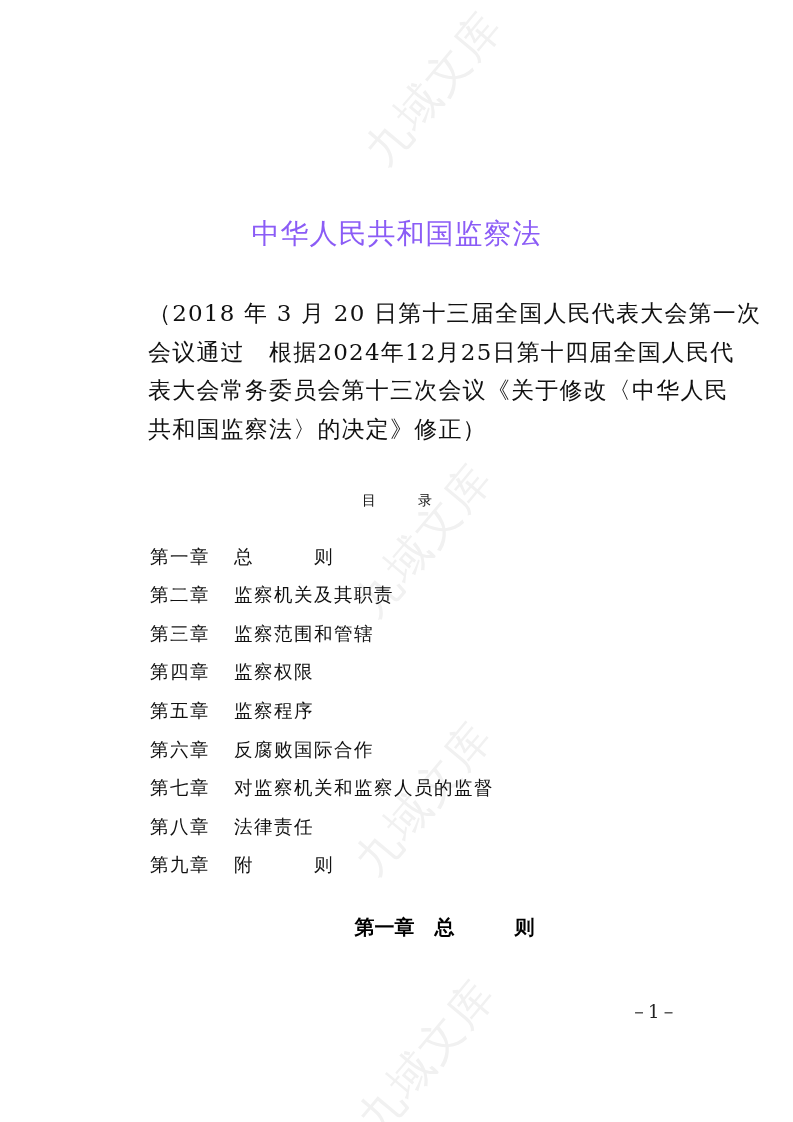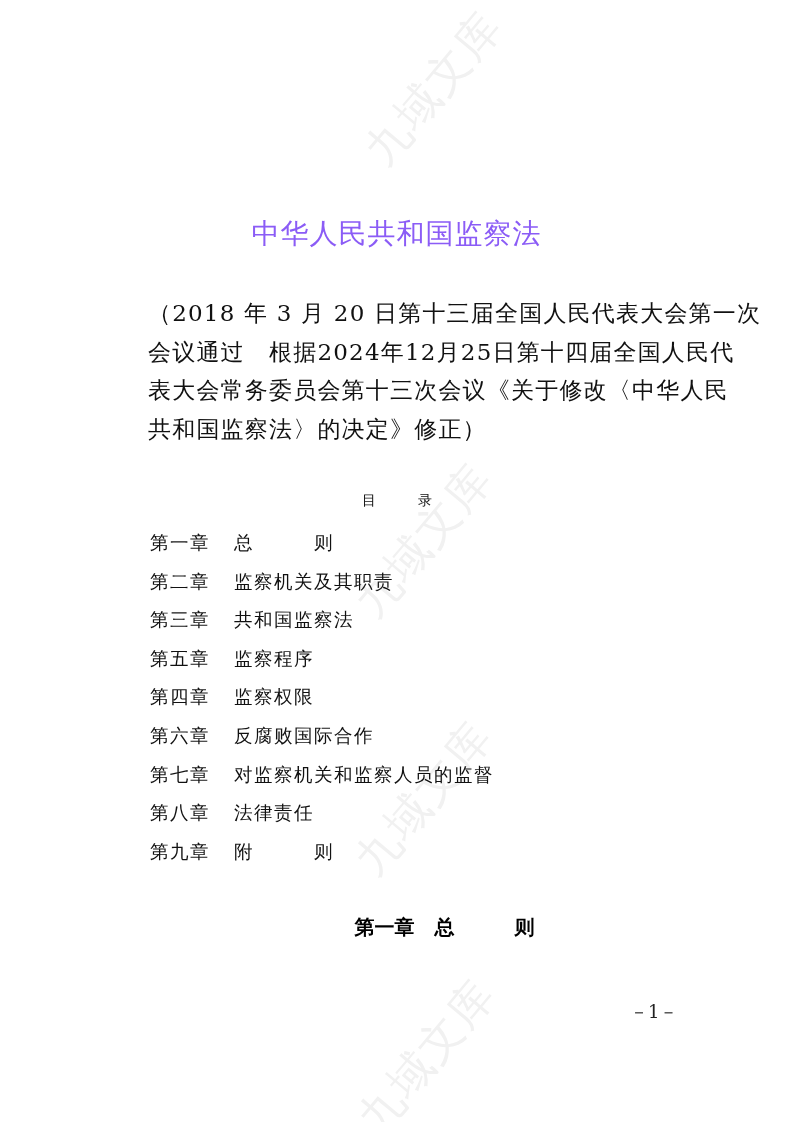--- a/index.html
+++ b/index.html
@@ -10,21 +10,21 @@
                white-space: nowrap; letter-spacing: 2px; pointer-events: none; }
   .title { position: absolute; top: 215px; left: 0; width: 793px; text-align: center;
            font-family: "DejaVu Sans", sans-serif; font-size: 28px; color: #8b5cf6; letter-spacing: 1px; }
   .note { position: absolute; top: 294px; left: 148px; width: 510px; font-size: 23px;
           line-height: 38.5px; letter-spacing: 1.2px; color: #111; }
   .note p { margin: 0; white-space: nowrap; }
   .toc-title { position: absolute; top: 492px; left: 362px; font-size: 14px; letter-spacing: 0; }
   .toc-title span { display: inline-block; }
   .toc-title .gap { width: 42px; }
   .toc { position: absolute; top: 530px; left: 150px; font-size: 18.5px; }
-  .toc-row { height: 38.6px; display: flex; align-items: flex-start; white-space: nowrap; letter-spacing: 1.5px; }
+  .toc-row { height: 38.6px; display: flex; align-items: flex-end; white-space: nowrap; letter-spacing: 1.5px; }
   .toc-row .ch { width: 84px; display: inline-block; }
   .section { position: absolute; top: 914px; left: 0; width: 793px; text-align: center;
              font-family: "DejaVu Sans", sans-serif; font-size: 20px; font-weight: bold; color: #000000; padding-left: 48px; }
   .page-num { position: absolute; top: 1000px; left: 630px; font-size: 18px; color: #222; }
 </style>
 </head>
 <body>
 
 <div class="watermark" style="left:352px; top:140px;">九域文库</div>
 <div class="watermark" style="left:342px; top:592px;">九域文库</div>
@@ -48,29 +48,29 @@
   <div class="toc-row">
       <span class="ch">第一章</span>
       <span>总　　　则</span>
     </div>
   <div class="toc-row">
       <span class="ch">第二章</span>
       <span>监察机关及其职责</span>
     </div>
   <div class="toc-row">
       <span class="ch">第三章</span>
-      <span>共和国监察法</span>
+      <span>监察范围和管辖</span>
+    </div>
+  <div class="toc-row">
+      <span class="ch">第四章</span>
+      <span>监察权限</span>
     </div>
   <div class="toc-row">
       <span class="ch">第五章</span>
       <span>监察程序</span>
-    </div>
-  <div class="toc-row">
-      <span class="ch">第四章</span>
-      <span>监察权限</span>
     </div>
   <div class="toc-row">
       <span class="ch">第六章</span>
       <span>反腐败国际合作</span>
     </div>
   <div class="toc-row">
       <span class="ch">第七章</span>
       <span>对监察机关和监察人员的监督</span>
     </div>
   <div class="toc-row">

